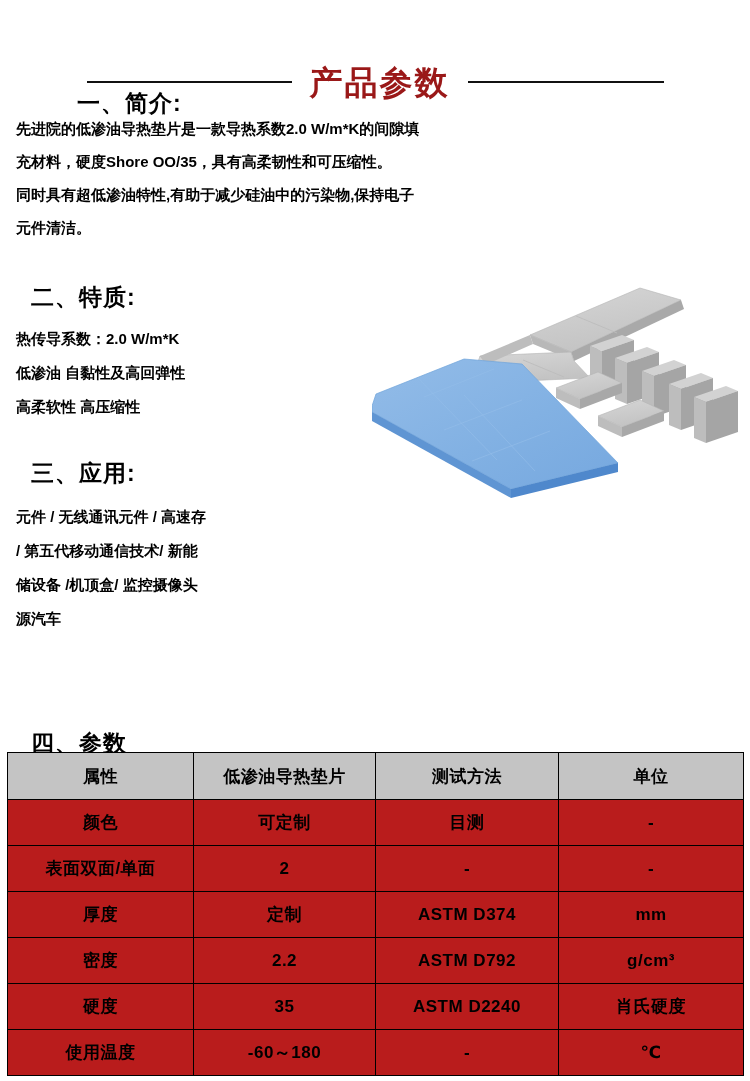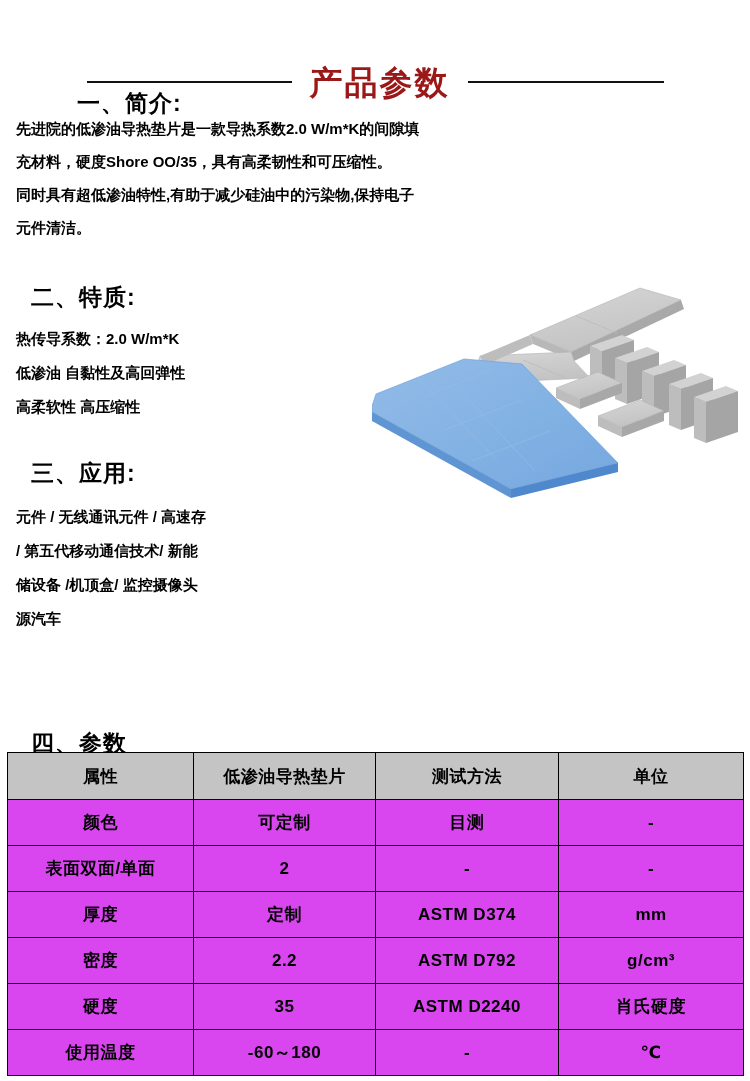--- a/index.html
+++ b/index.html
@@ -100,21 +100,21 @@
     font-size: 17px;
     font-weight: bold;
     height: 45px;
     padding: 0 2px;
     letter-spacing: 0.5px;
   }
   #param-table thead th {
     background: #c4c4c4;
     height: 46px;
   }
-  #param-table tbody td { background: #d946ef; }
+  #param-table tbody td { background: #b91c1c; }
 </style>
 </head>
 <body>
 
 <div class="title-bar">
   <div class="title-rule left"></div>
   <div class="title-text">产品参数</div>
   <div class="title-rule right"></div>
 </div>
 

